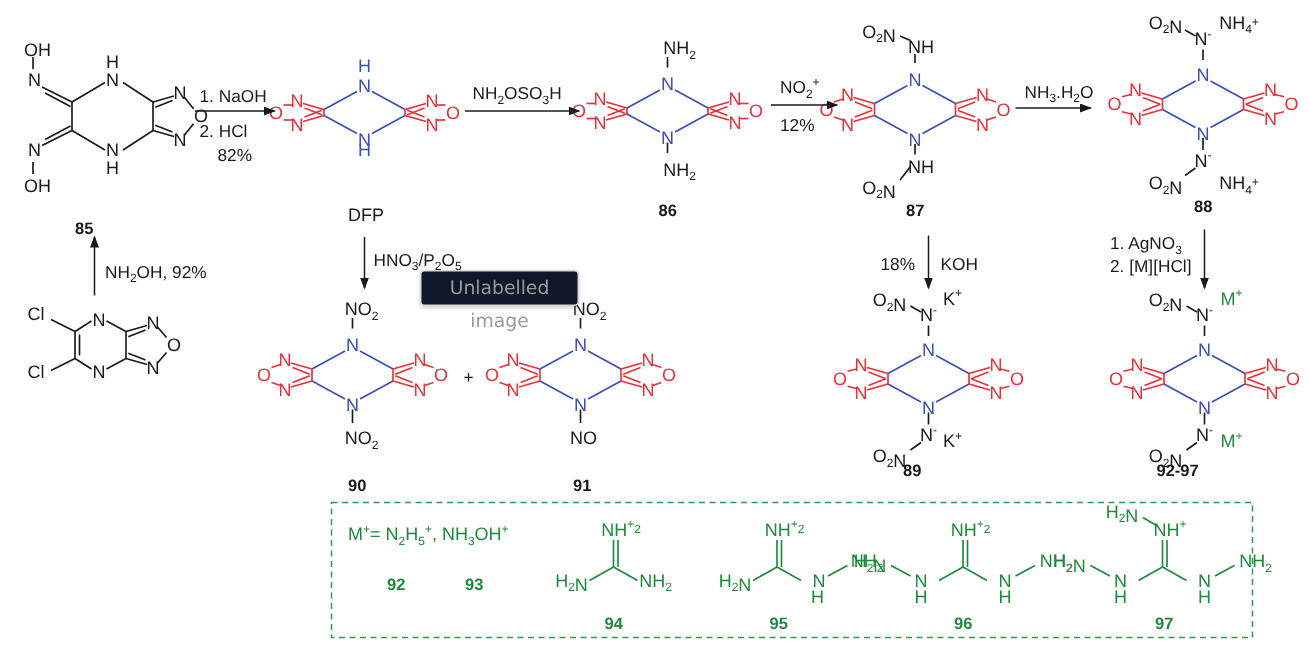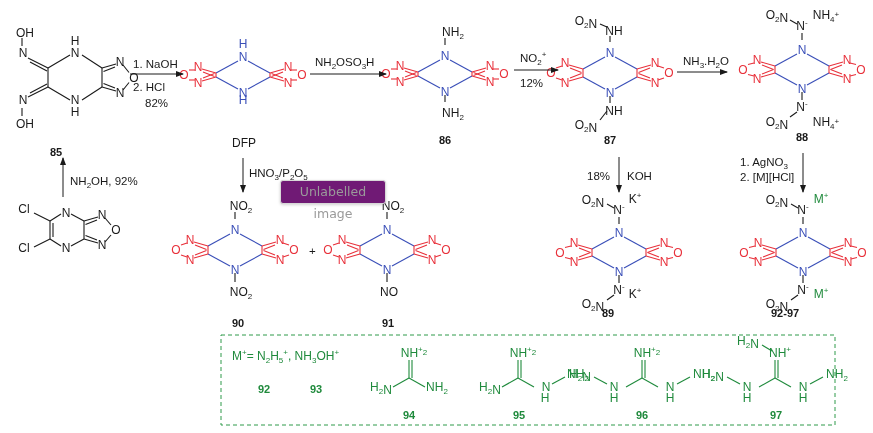--- a/index.html
+++ b/index.html
@@ -6,21 +6,21 @@
   body { width: 873px; height: 433px; position: relative; overflow: hidden;
          font-family: "Liberation Sans", sans-serif; }
   #scheme { position: absolute; left: 0; top: 0; }
   #scheme text { font-family: "Liberation Sans", sans-serif; }
   .grn { fill: #1f8a3c; }
   .lbl { font-weight: bold; font-size: 11px; fill: #1a1a1a; }
   .glbl { font-weight: bold; font-size: 11px; fill: #1f8a3c; }
   .at { font-size: 12px; }
   .rt { font-size: 11.5px; fill: #1a1a1a; }
   .tooltip { position: absolute; left: 280px; top: 180px; width: 104px; height: 22px;
-             background: #701a75; border: 1px solid #d8d8d8; border-radius: 3px;
+             background: #0f172a; border: 1px solid #d8d8d8; border-radius: 3px;
              box-shadow: 0 1px 3px rgba(0,0,0,0.18); color: #9a9a9a; font-size: 12.5px;
              line-height: 22px; text-align: center; font-family: "DejaVu Sans", sans-serif; }
 </style>
 </head>
 <body>
 
 <svg id="scheme" width="873" height="433" viewBox="0 0 873 433" xmlns="http://www.w3.org/2000/svg">
   <defs>
     <marker id="ah" markerWidth="8" markerHeight="8" refX="7" refY="3" orient="auto" markerUnits="userSpaceOnUse">
       <path d="M0,0 L8,3 L0,6 z" fill="#1a1a1a"></path>

